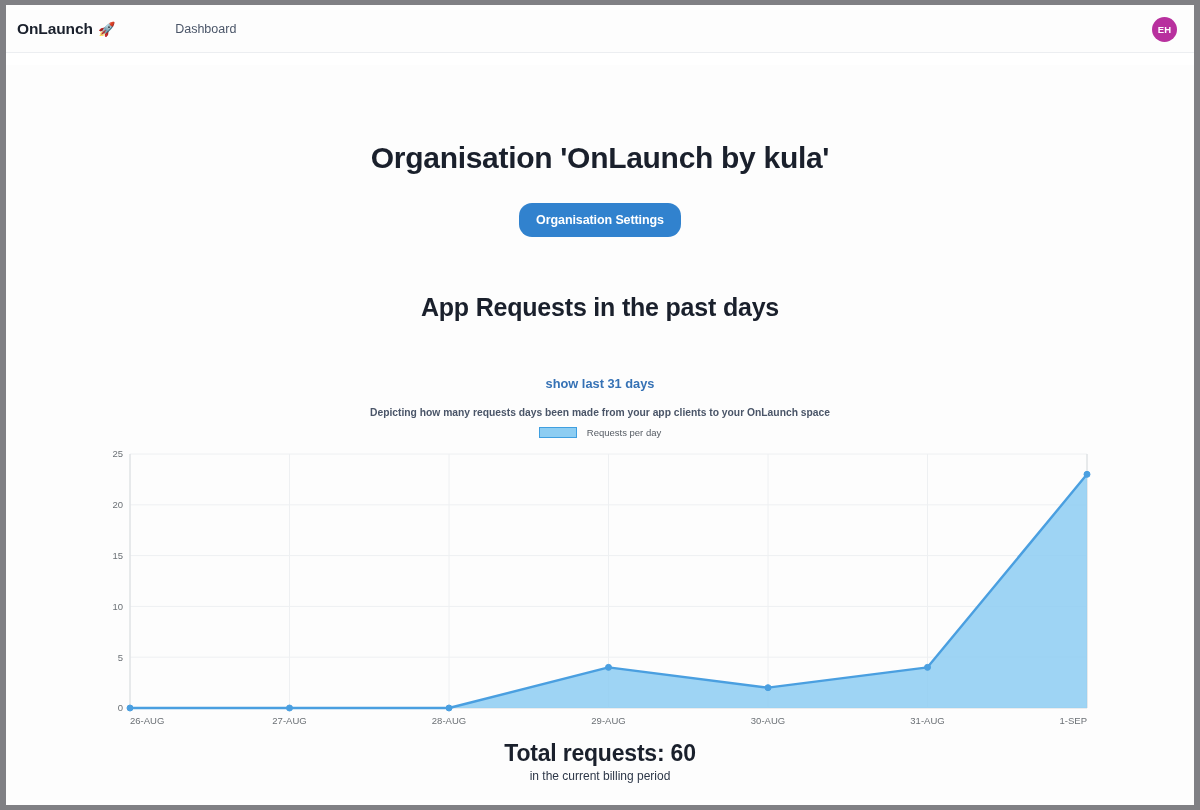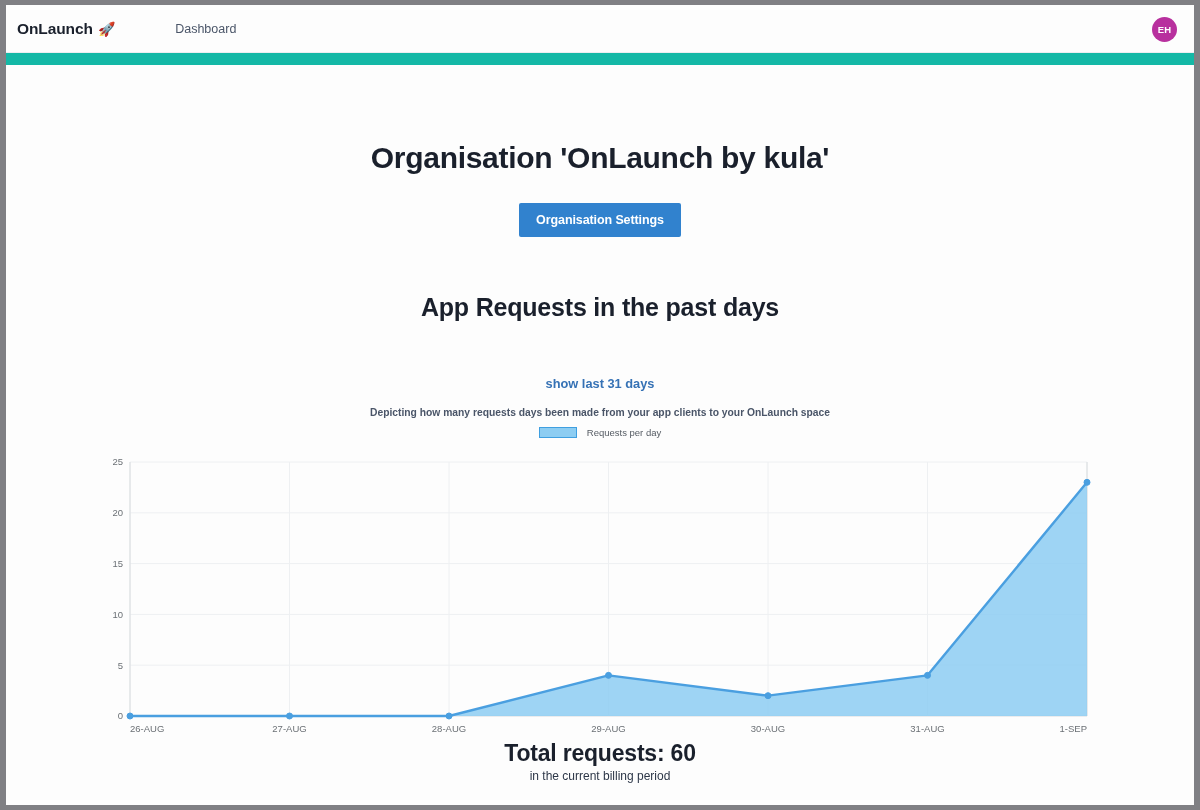--- a/index.html
+++ b/index.html
@@ -15,21 +15,21 @@
   
   .window-frame {
     position: absolute;
     left: 0; top: 0;
     width: 1200px;
     height: 810px;
     box-sizing: border-box;
     border: 6px solid #808084;
     border-top-width: 5px;
     border-bottom-width: 5px;
-    background: #14b8a6;
+    background: #ffffff;
     overflow: hidden;
     padding-left: 28px;
   }
 
   
   .topbar {
     position: absolute;
     left: 0; top: 0;
     width: 100%;
     height: 48px;
@@ -102,21 +102,21 @@
 
   .settings-btn {
     margin-top: 28px;
     display: inline-block;
     background: #3182ce;
     color: #ffffff;
     font-size: 12.5px;
     font-weight: 700;
     font-family: "Liberation Sans", sans-serif;
     border: none;
-    border-radius: 2px;
+    border-radius: 13px;
     padding: 10px 17px;
     cursor: pointer;
     letter-spacing: -0.1px;
   }
 
   .section-title {
     margin: 12px;
     padding-top: 44px;
     font-size: 25px;
     font-weight: 700;
@@ -147,21 +147,21 @@
     width: 1000px;
     height: 300px;
     margin: 6px auto 0;
   }
   .legend {
     display: flex;
     align-items: center;
     justify-content: center;
     gap: 10px;
     height: 16px;
-    margin-bottom: 14px;
+    margin-bottom: 6px;
   }
   .legend-swatch {
     width: 38px;
     height: 11px;
     background: #8dcdf2;
     border: 1.5px solid #3f9fe0;
     box-sizing: border-box;
   }
   .legend-label {
     font-size: 9.5px;

